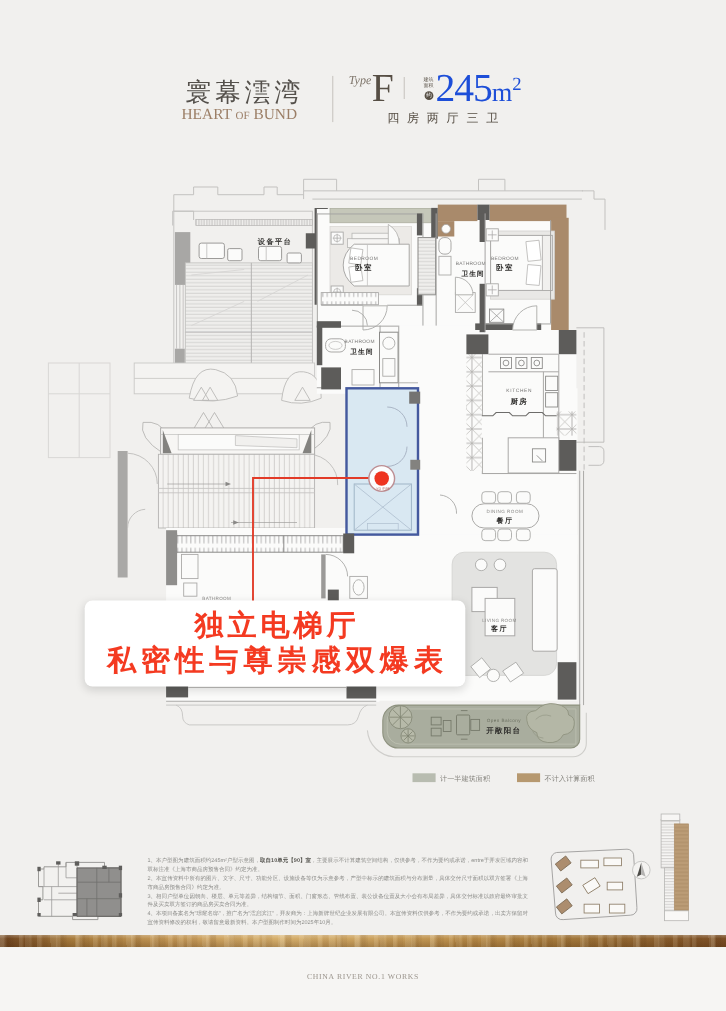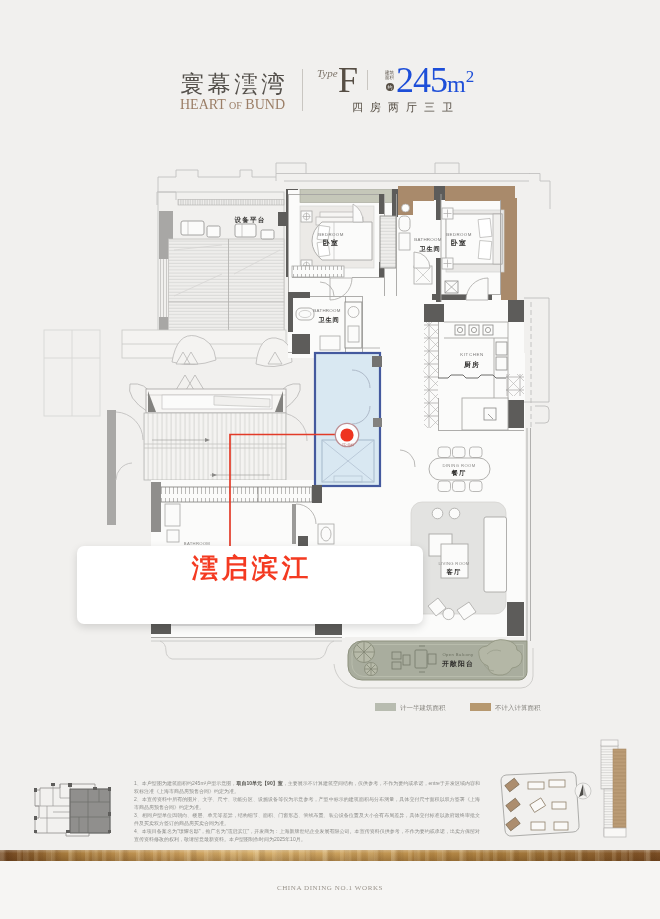--- a/index.html
+++ b/index.html
@@ -4,21 +4,21 @@
 <style>
   html,body{margin:0;padding:0;}
   body{width:660px;height:919px;background:#f1f0ee;font-family:"Liberation Sans",sans-serif;overflow:hidden;position:relative;}
   .abs{position:absolute;}
 </style>
 </head>
 <body>
 
 <div class="abs" style="left:0;top:0;width:660px;height:919px;background:#f1f0ee;"></div>
 
-<div class="abs" style="left:165px;top:68px;width:135px;text-align:center;">
+<div class="abs" style="left:165px;top:68px;width:135px;text-align:left;">
 
   <div style="font-family:'Liberation Serif',serif;font-size:23.5px;color:#54504b;letter-spacing:3.5px;text-indent:3.5px;white-space:nowrap;">寰幕澐湾</div>
 
   <div style="font-family:'Liberation Serif',serif;font-size:14px;color:#9b7e66;letter-spacing:0px;margin-top:-3px;white-space:nowrap;">HEART <span style="font-size:10px;">OF</span> BUND</div>
 </div>
 
 <div class="abs" style="left:302px;top:69px;width:1px;height:42px;background:#c9c6c1;"></div>
 
 <div class="abs" style="left:317px;top:67px;font-family:Liberation Serif, serif;font-style:italic;font-size:11px;color:#7d7469;">Type</div>
 <div class="abs" style="left:338px;top:59px;font-family:'Liberation Serif',serif;font-size:36px;color:#564e44;">F</div>
@@ -557,24 +557,25 @@
 </div>
 
 <div class="abs" style="left:375px;top:703px;width:21px;height:8px;background:#b8bcb0;"></div>
 <div class="abs" style="left:400px;top:703.5px;font-size:6.5px;color:#85837d;">计一半建筑面积</div>
 
 <div class="abs" style="left:470px;top:703px;width:21px;height:8px;background:#b6986f;"></div>
 <div class="abs" style="left:495px;top:703.5px;font-size:6.5px;color:#85837d;">不计入计算面积</div>
 
 <div class="abs" style="left:77px;top:545.5px;width:346px;height:78px;background:#ffffff;border-radius:7px;box-shadow:0 3px 9px rgba(0,0,0,0.14);"></div>
 <div class="abs" style="left:77px;top:553px;width:346px;text-align:center;color:#f43a21;font-weight:bold;font-size:26.5px;line-height:31.5px;">
-  <div style="letter-spacing:3.5px;text-indent:3.5px;">澐启滨江</div>
+  <div style="letter-spacing:3.5px;text-indent:3.5px;">独立电梯厅</div>
+  <div style="letter-spacing:4.5px;text-indent:4.5px;">私密性与尊崇感双爆表</div>
 </div>
 
 <div class="abs" style="left:0;top:850px;width:660px;height:11px;background:
 repeating-linear-gradient(90deg, rgba(255,240,210,0.14) 0 3px, rgba(90,50,15,0.07) 5px 9px, rgba(255,255,255,0) 10px 17px),
 repeating-linear-gradient(88deg, rgba(255,250,230,0.10) 0 5px, rgba(70,40,10,0.06) 7px 12px, rgba(255,255,255,0) 13px 23px),
 linear-gradient(180deg, rgba(255,255,255,0.25) 0%, rgba(255,255,255,0) 30%, rgba(60,30,5,0.25) 100%),
 linear-gradient(90deg,#6e431f 0%,#a87c3d 10%,#c79b59 25%,#d6af6c 38%,#caa05c 52%,#b98c48 65%,#a07539 80%,#7a4d24 100%);"></div>
 
 <div class="abs" style="left:0;top:861px;width:660px;height:58px;background:#f6f5f3;"></div>
 
-<div class="abs" style="left:0;top:883.5px;width:660px;text-align:center;font-family:'Liberation Serif',serif;font-size:7px;letter-spacing:0.6px;color:#9a948c;">CHINA DINING NO.1 WORKS</div>
+<div class="abs" style="left:0;top:883.5px;width:660px;text-align:center;font-family:'Liberation Serif',serif;font-size:7px;letter-spacing:0.6px;color:#9a948c;">CHINA RIVER NO.1 WORKS</div>
 
 </body></html>

